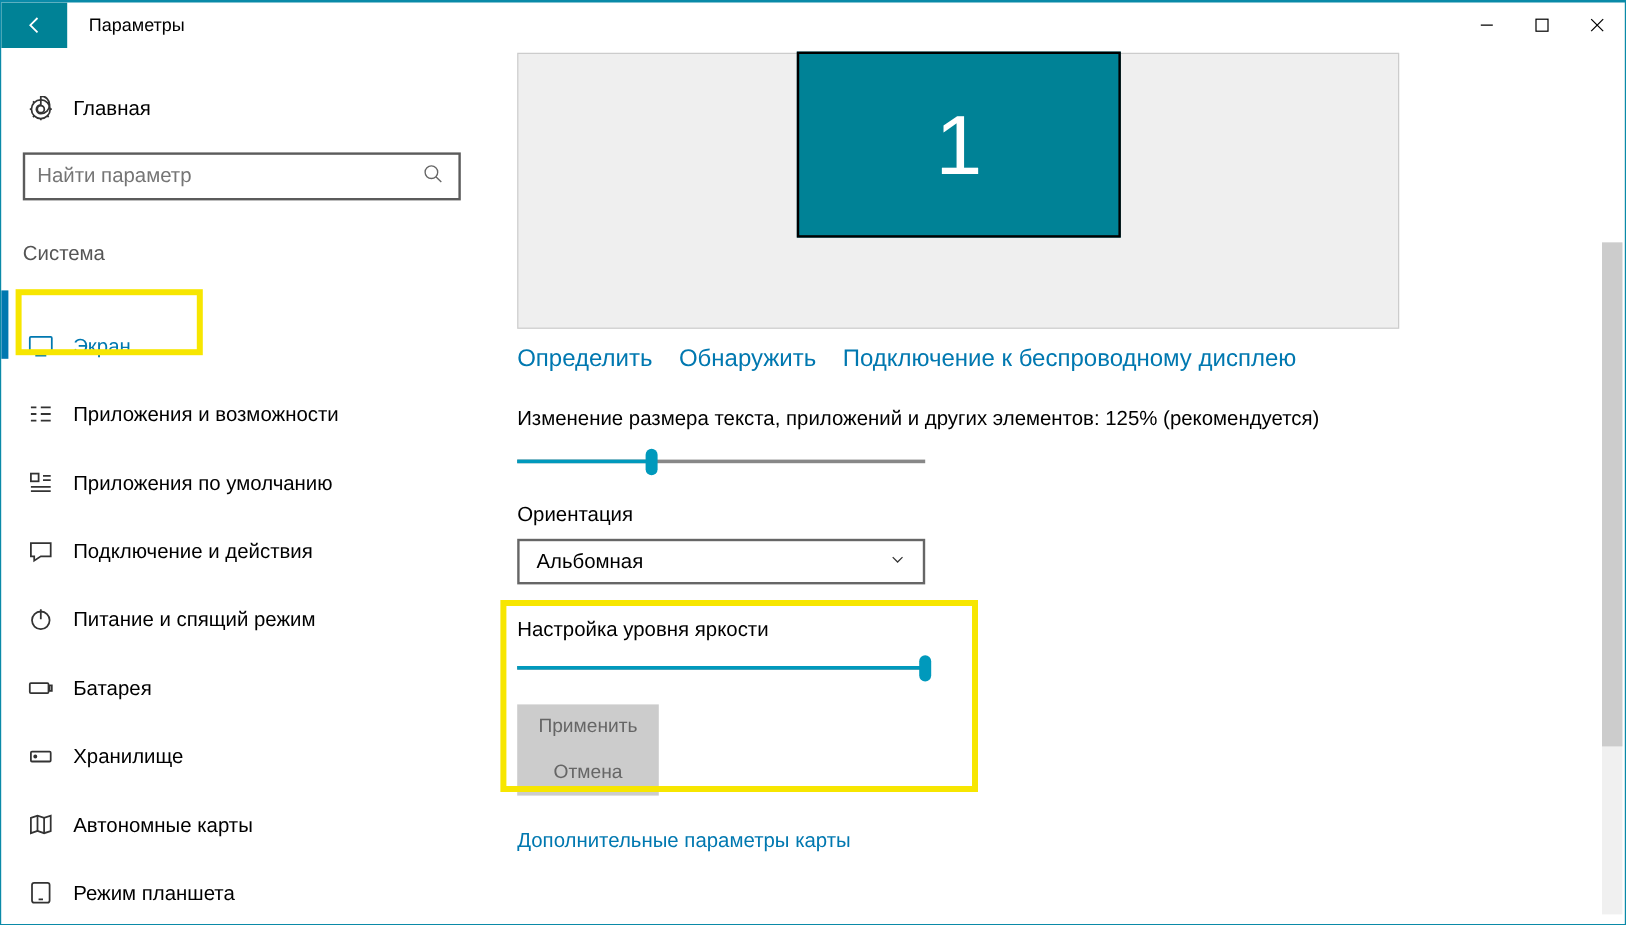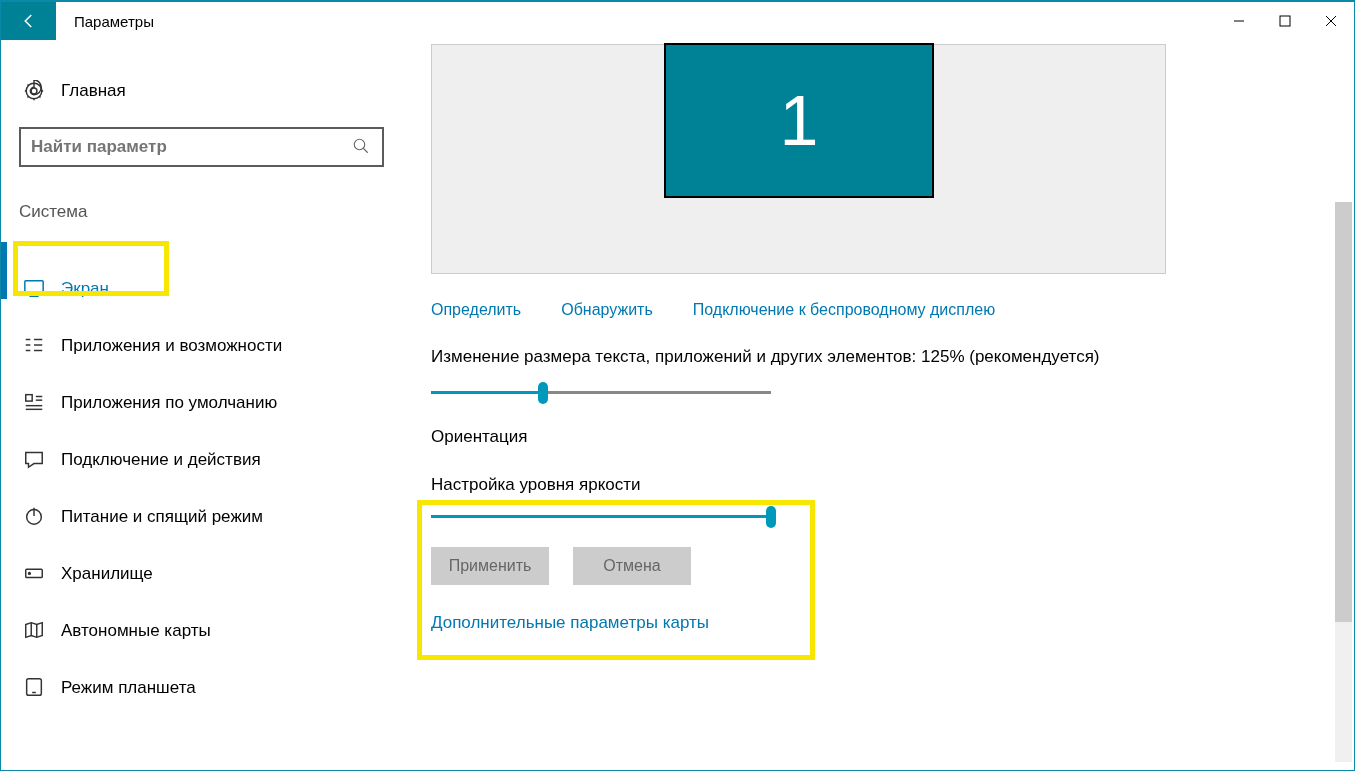--- a/index.html
+++ b/index.html
@@ -11,46 +11,46 @@
 .win-controls { position: absolute; right: 0; top: 0; display: flex; }
 .win-btn { width: 46px; height: 38px; display: flex; align-items: center; justify-content: center; color: #000; }
 .win-btn svg { width: 12px; height: 12px; }
 
 .body-area { display: flex; height: calc(771px - 38px); }
 .sidebar { width: 395px; padding: 30px 0 0 16px; }
 .home-row { display: flex; align-items: center; gap: 16px; padding: 10px 0 10px 6px; margin-bottom: 15px; }
 .home-row .icon { width: 22px; height: 22px; color: #333; }
 .home-row .lbl { font-size: 17px; }
 .search-wrap { width: 365px; height: 40px; border: 2px solid #5b5b5b; display: flex; align-items: center; padding: 0 10px; margin: 0 0 25px 2px; position: relative; }
-.search-wrap input { border: none; outline: none; font-size: 17px; flex: 1; background: transparent; font-weight: bold; }
+.search-wrap input { border: none; outline: none; font-size: 17px; flex: 1; background: transparent; }
 .search-wrap .sicon { position: absolute; right: 12px; color: #555; }
 .section-hdr { color: #555; font-size: 17px; padding: 10px 0 10px 2px; margin-bottom: 10px; }
 .nav-item { display: flex; align-items: flex-end; gap: 16px; height: 57px; padding-left: 6px; font-size: 17px; cursor: pointer; position: relative; }
 .nav-item .icon { width: 22px; height: 22px; display: flex; align-items: center; justify-content: center; color: #333; }
 .nav-item.active { color: #0078b0; }
 .nav-item.active::before { content: ""; position: absolute; left: -16px; top: 0; bottom: 0; width: 6px; background: #0078b0; }
 .nav-item.active .icon { color: #0078b0; }
 .yellow-box { border: 5px solid #f7e600; position: absolute; pointer-events: none; }
 .yb1 { left: 12px; top: 239px; width: 156px; height: 55px; }
 .yb2 { left: 416px; top: 498px; width: 398px; height: 160px; }
 
 .main { flex: 1; padding: 0 0 0 35px; position: relative; }
 .display-canvas { width: 735px; height: 230px; background: #efefef; border: 1px solid #ccc; position: relative; margin-top: 4px; }
 .monitor { position: absolute; left: 232px; top: -2px; width: 270px; height: 155px; background: #008296; border: 2px solid #000; display: flex; align-items: center; justify-content: center; color: #fff; font-size: 70px; font-weight: 200; }
-.link-row { display: flex; gap: 40px; margin-top: 27px; font-size: 16px; }
+.link-row { display: flex; gap: 22px; margin-top: 14px; font-size: 20px; }
 .link-row span { color: #0078b0; cursor: pointer; }
 .label-txt { margin-top: 28px; font-size: 17px; }
 .slider { position: relative; width: 340px; height: 24px; margin-top: 14px; }
 .slider .track { position: absolute; top: 10px; left: 0; right: 0; height: 3px; background: #888; }
 .slider .fill { position: absolute; top: 10px; left: 0; height: 3px; background: #0099bc; }
 .slider .thumb { position: absolute; top: 1px; width: 10px; height: 22px; background: #0099bc; border-radius: 5px; transform: translateX(-50%); }
 .dropdown { margin-top: 10px; width: 340px; height: 38px; border: 2px solid #666; display: flex; align-items: center; padding: 0 14px; font-size: 17px; justify-content: space-between; }
 .dropdown .chev { color: #333; }
 .brightness-slider { width: 340px; margin-top: 10px; }
-.btn-row { display: flex; gap: 24px; margin-top: 18px; }
+.btn-row { display: flex; margin-top: 18px; flex-direction: column; }
 .btn-gray { width: 118px; height: 38px; background: #ccc; color: #666; display: flex; align-items: center; justify-content: center; font-size: 16px; border: none; }
 .adv-link { margin-top: 28px; color: #0078b0; font-size: 17px; cursor: pointer; }
 .scrollbar { position: absolute; right: 2px; top: 200px; width: 17px; height: 560px; background: #f0f0f0; }
 .scroll-thumb { position: absolute; right: 2px; top: 200px; width: 17px; height: 420px; background: #ccc; }
 </style>
 </head>
 <body>
 
 <div class="titlebar">
   <div class="back-btn">
@@ -151,20 +151,29 @@
           <svg width="22" height="22" viewBox="0 0 24 24" stroke="#333" stroke-width="1.6" fill="none">
             <circle cx="12" cy="13" r="8"></circle>
             <line x1="12" y1="3" x2="12" y2="12"></line>
           </svg>
         </span>
       <span>Питание и спящий режим</span>
     </div>
     <div class="nav-item">
       <span class="icon">
           <svg width="22" height="22" viewBox="0 0 24 24" stroke="#333" stroke-width="1.6" fill="none">
+            <rect x="2" y="8" width="17" height="9" rx="1"></rect>
+            <rect x="20" y="10" width="2" height="5"></rect>
+          </svg>
+        </span>
+      <span>Батарея</span>
+    </div>
+    <div class="nav-item">
+      <span class="icon">
+          <svg width="22" height="22" viewBox="0 0 24 24" stroke="#333" stroke-width="1.6" fill="none">
             <rect x="3" y="8" width="18" height="9" rx="1"></rect>
             <circle cx="7" cy="12.5" r="1" fill="#333"></circle>
           </svg>
         </span>
       <span>Хранилище</span>
     </div>
     <div class="nav-item">
       <span class="icon">
           <svg width="22" height="22" viewBox="0 0 24 24" stroke="#333" stroke-width="1.6" fill="none">
             <path d="M3 6l6-2 6 2 6-2v14l-6 2-6-2-6 2z"></path>
@@ -197,20 +206,26 @@
     </div>
 
     <div class="label-txt">Изменение размера текста, приложений и других элементов: 125% (рекомендуется)</div>
     <div class="slider">
       <div class="track"></div>
       <div class="fill" id="scale-fill" style="width: 33%;"></div>
       <div class="thumb" id="scale-thumb" style="left: 33%;"></div>
     </div>
 
     <div class="label-txt" style="margin-top:22px">Ориентация</div>
+    <div class="dropdown">
+      <span>Альбомная</span>
+      <span class="chev"><svg width="14" height="14" viewBox="0 0 24 24">
+            <path d="M5 9l7 7 7-7" stroke="#333" stroke-width="1.8" fill="none"></path>
+          </svg></span>
+    </div>
 
     <div class="label-txt" style="margin-top:28px">Настройка уровня яркости</div>
     <div class="slider brightness-slider">
       <div class="track"></div>
       <div class="fill" id="bright-fill" style="width: 100%;"></div>
       <div class="thumb" id="bright-thumb" style="left: 100%;"></div>
     </div>
 
     <div class="btn-row">
       <button class="btn-gray">Применить</button>

